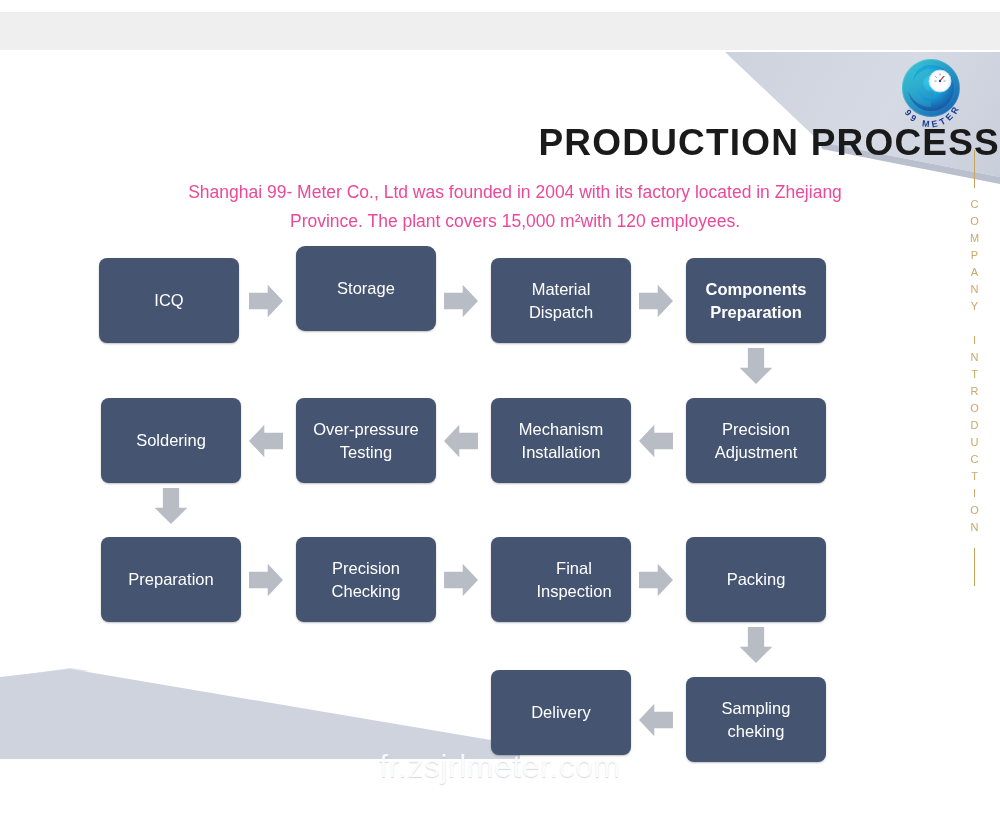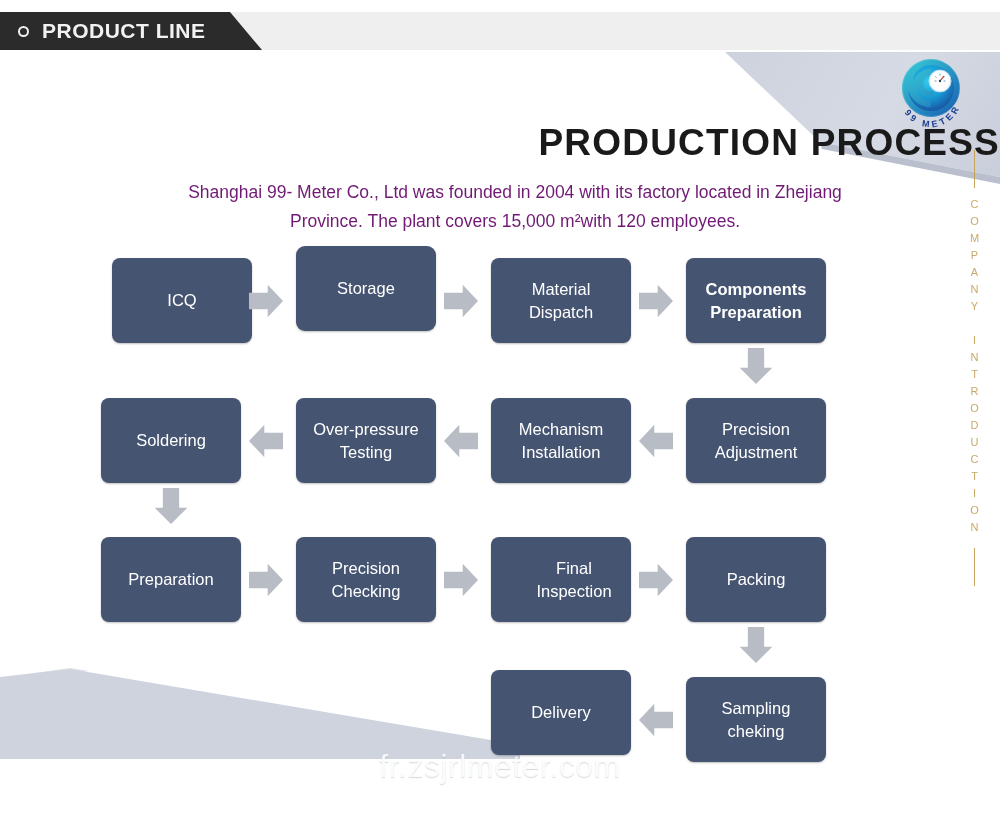--- a/index.html
+++ b/index.html
@@ -151,21 +151,21 @@
     color: #1a1a1a;
     letter-spacing: 1.2px;
   }
   .subtitle {
     position: absolute;
     left: 155px;
     top: 178px;
     width: 720px;
     text-align: center;
     font-size: 17.5px;
-    color: #701a75;
+    color: #ec4899;
     line-height: 1.65;
   }
 
   
   .box {
     position: absolute;
     width: 140px;
     height: 85px;
     background: #455470;
     border-radius: 8px;
@@ -221,24 +221,20 @@
 <body>
 
 <div id="page">
 
   <div class="corner-tr"></div>
   <div class="corner-tr-edge"></div>
   <div class="corner-bl-top"></div>
   <div class="corner-bl"></div>
 
   <div class="header-band"></div>
-  <div class="header-tab">
-    <span class="header-circle"></span>
-    <span class="header-title">PRODUCT LINE</span>
-  </div>
 
   <div class="logo">
     <svg width="76" height="76" viewBox="0 0 76 76" aria-hidden="true">
       <defs>
         <radialGradient id="spiralg" cx="45%" cy="38%" r="62%">
           <stop offset="0%" stop-color="#35c9e8"></stop>
           <stop offset="45%" stop-color="#17a0d8"></stop>
           <stop offset="100%" stop-color="#1b3e92"></stop>
         </radialGradient>
         <linearGradient id="ring2" x1="0" y1="0" x2="1" y2="1">
@@ -269,21 +265,21 @@
   <div class="vlabel-wrap">
     <div class="vline top"></div>
     <div class="vlabel">COMPANY INTRODUCTION</div>
     <div class="vline bot"></div>
   </div>
 
   <div class="main-title">PRODUCTION PROCESS</div>
   <div class="subtitle">Shanghai 99- Meter Co., Ltd was founded in 2004 with its factory located in Zhejiang Province. The plant covers 15,000 m²with 120 employees.</div>
 
   <div id="flow-layer">
-      <div class="box" style="left: 112px; top: 258px; border-radius: 8px;">ICQ</div>
+      <div class="box" style="left: 99px; top: 258px; border-radius: 8px;">ICQ</div>
       <div class="box" style="left: 296px; top: 246px; border-radius: 9px;">Storage</div>
       <div class="box" style="left: 491px; top: 258px;">Material<br>Dispatch</div>
       <div class="box" style="left: 686px; top: 258px; font-weight: bold;">Components<br>Preparation</div>
       <div class="box" style="left: 101px; top: 398px;">Soldering</div>
       <div class="box" style="left: 296px; top: 398px;">Over-pressure<br>Testing</div>
       <div class="box" style="left: 491px; top: 398px;">Mechanism<br>Installation</div>
       <div class="box" style="left: 686px; top: 398px;">Precision<br>Adjustment</div>
       <div class="box" style="left: 101px; top: 537px;">Preparation</div>
       <div class="box" style="left: 296px; top: 537px;">Precision<br>Checking</div>
       <div class="box" style="left: 491px; top: 537px; padding-left: 32px;">Final<br>Inspection</div>

